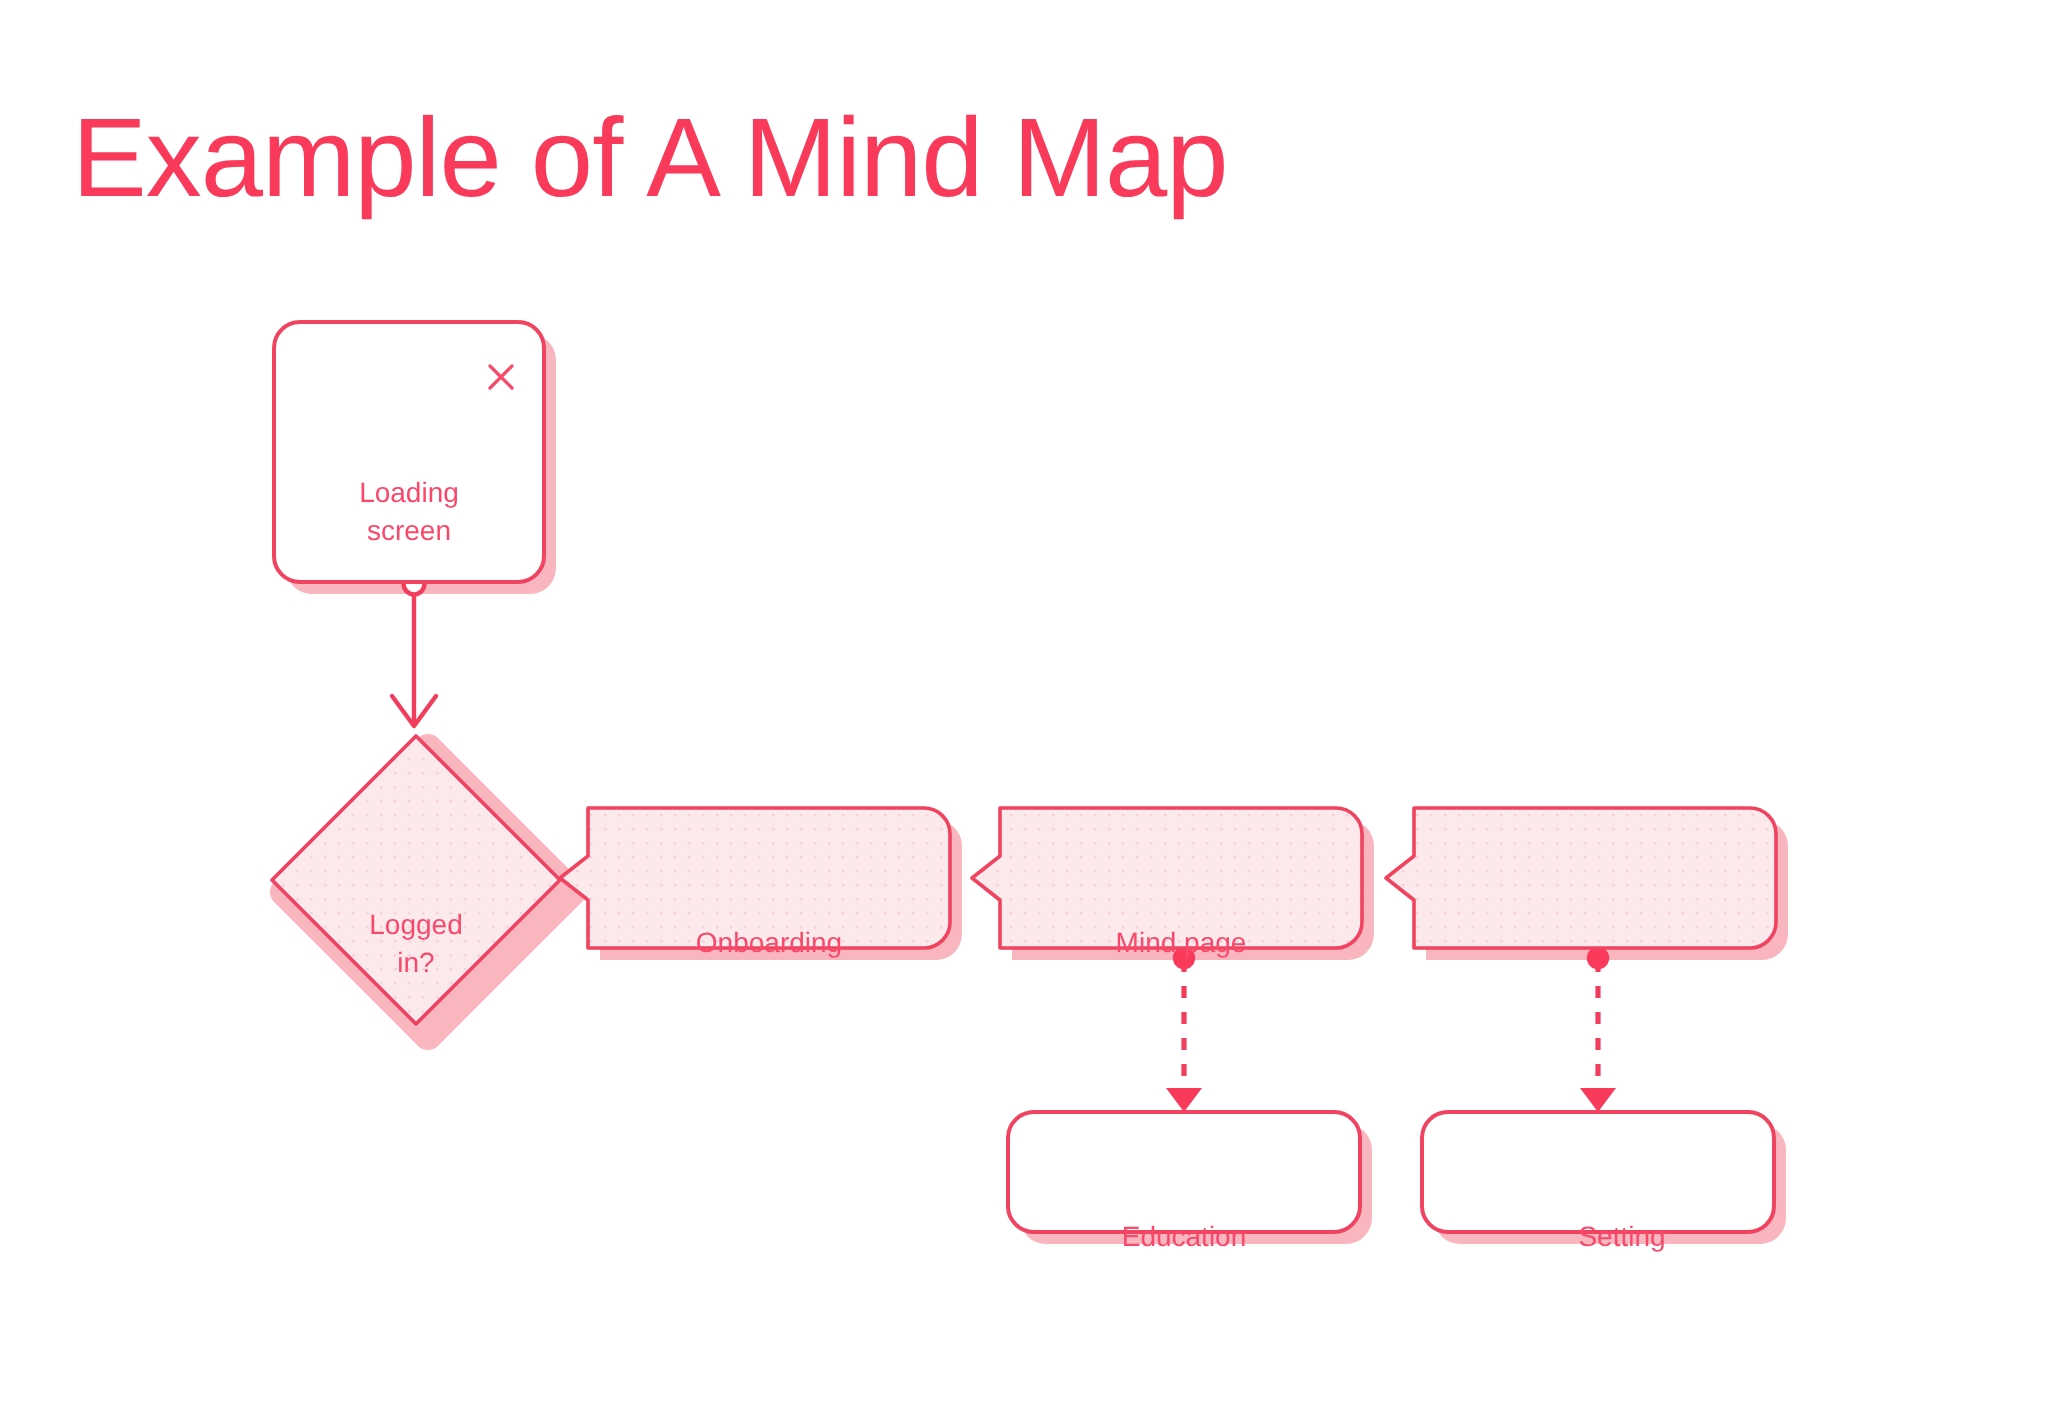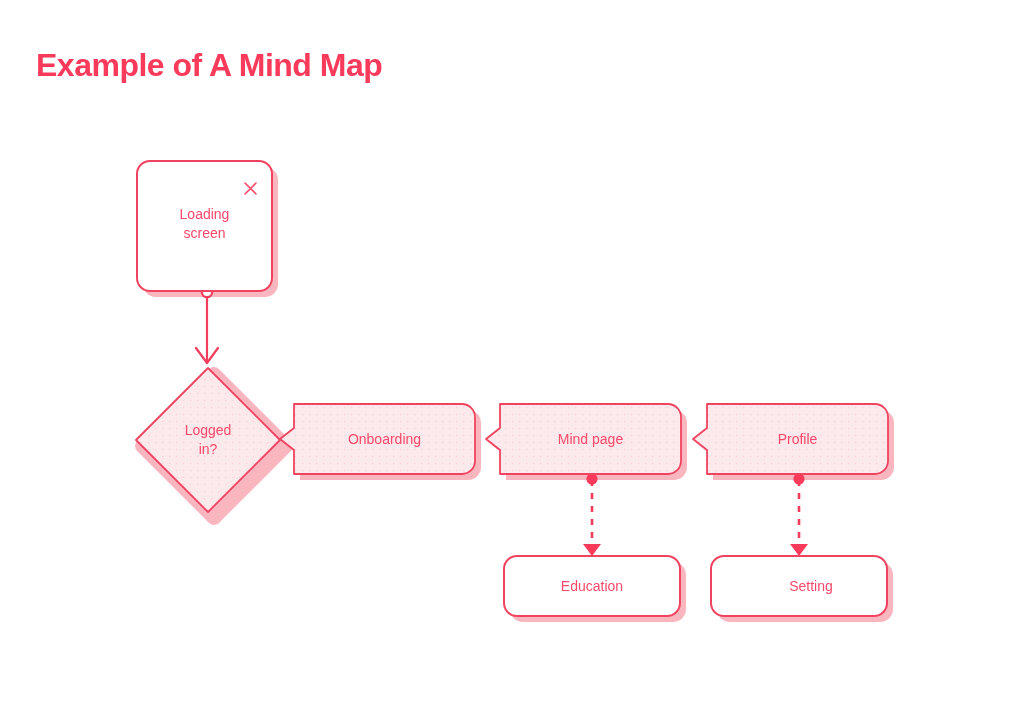--- a/index.html
+++ b/index.html
@@ -22,39 +22,40 @@
     left: 0; top: 0;
     width: 1024px;
     height: 703px;
   }
 
   
   #page-title {
     position: absolute;
     left: 36px;
     top: 48px;
-    font-size: 32px;
-    font-weight: bold;
+    font-size: 56px;
+    font-weight: normal;
     letter-spacing: -0.5px;
     color: #F93A5A;
     white-space: nowrap;
     line-height: 1.1;
     font-family: "Liberation Sans", sans-serif;
   }
 
   
   .node-label {
     position: absolute;
     color: #F9486A;
     font-size: 14px;
     line-height: 19px;
     text-align: center;
     font-family: "Liberation Sans", sans-serif;
     pointer-events: none;
     white-space: pre-line;
+    margin-top: 32px;
   }
 
   
   svg.layer {
     position: absolute;
     left: 0; top: 0;
     width: 1024px;
     height: 703px;
   }
 </style>
@@ -146,19 +147,18 @@
   <div class="node-label" style="left:137px; top:205px; width:135px;">Loading
 screen</div>
 
   <div class="node-label" style="left:136px; top:421px; width:144px;">Logged
 in?</div>
 
   <div class="node-label" style="left:294px; top:430px; width:181px;">Onboarding</div>
 
   <div class="node-label" style="left:500px; top:430px; width:181px;">Mind page</div>
 
-  <div class="node-label" style="left:707px; top:430px; width:181px;">Profile</div>
 
   <div class="node-label" style="left:504px; top:577px; width:176px;">Education</div>
 
   <div class="node-label" style="left:711px; top:577px; width:200px;">Setting</div>
 
 </div>
 
 </body></html>

